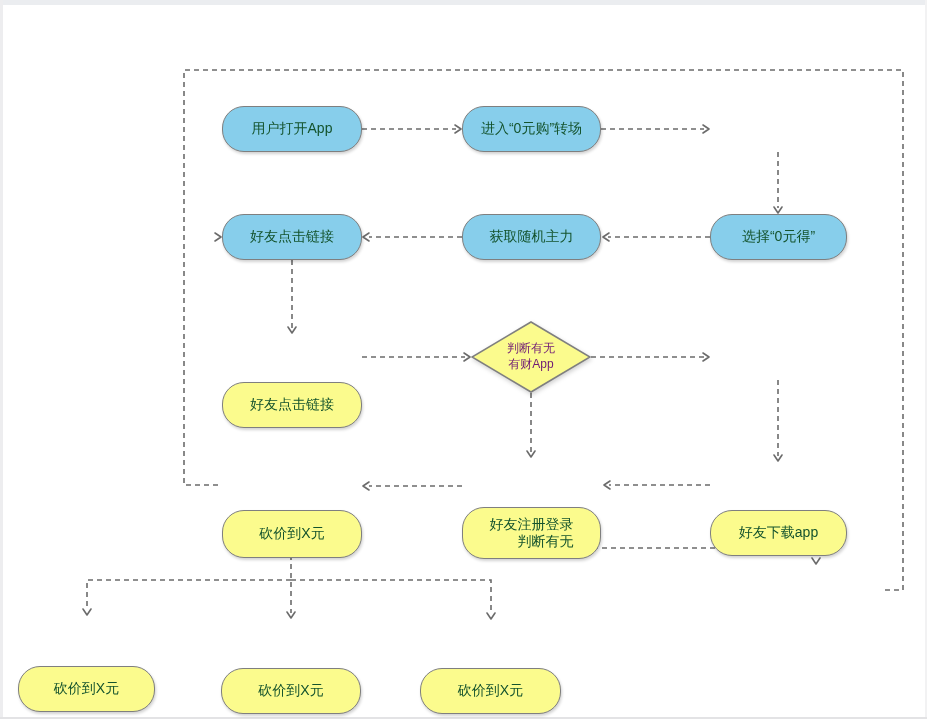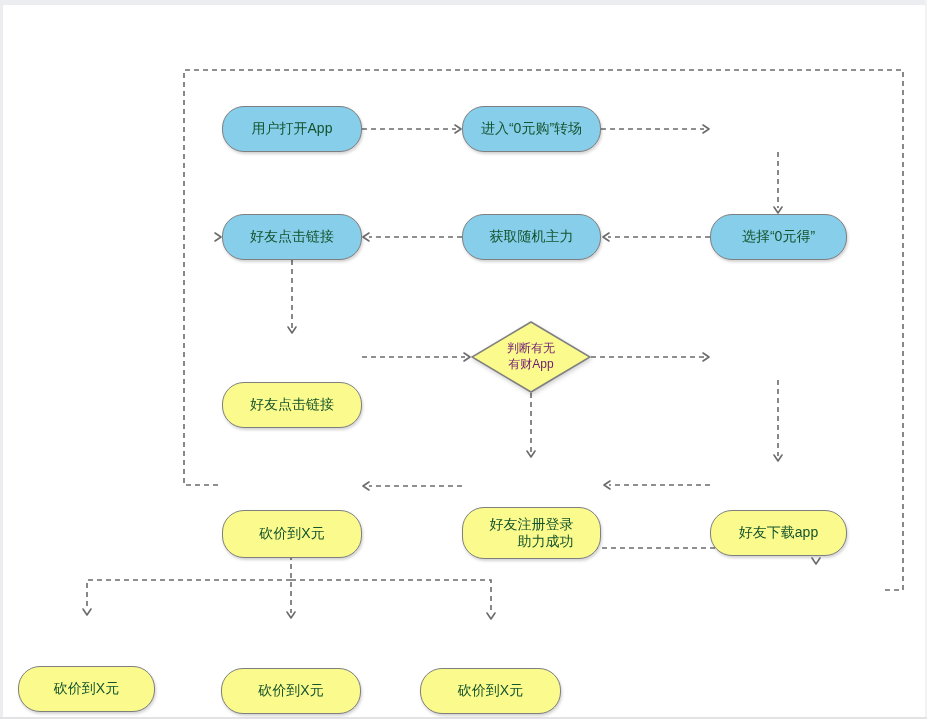--- a/index.html
+++ b/index.html
@@ -163,21 +163,21 @@
     </svg>
     <div class="diamond-label">判断有无
 有财App</div>
   </div>
 
   <div class="node yellow" style="left:222px; top:462px; width:140px; height:48px;">
     <span>砍价到X元</span>
   </div>
   <div class="node yellow" style="left:462px; top:459px; width:139px; height:52px;">
     <span>好友注册登录
-助力成功</span>
+判断有无</span>
   </div>
   <div class="node yellow" style="left:710px; top:462px; width:137px; height:46px;">
     <span>好友下载app</span>
   </div>
 
   <div class="node yellow" style="left:18px; top:618px; width:137px; height:46px;">
     <span>砍价到X元</span>
   </div>
   <div class="node yellow" style="left:221px; top:620px; width:140px; height:46px;">
     <span>砍价到X元</span>

